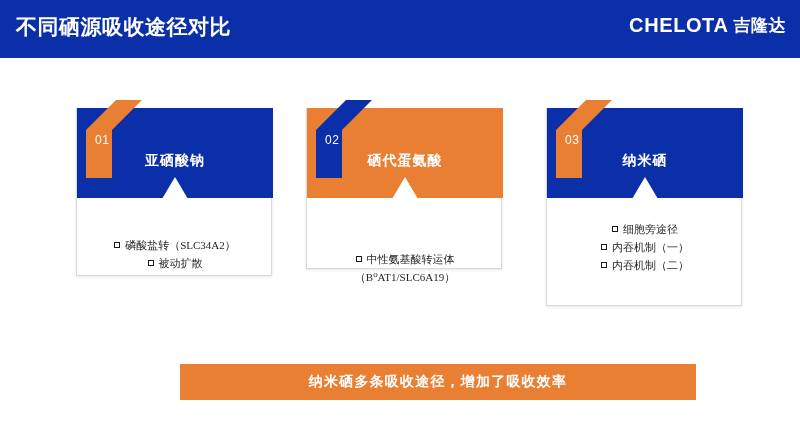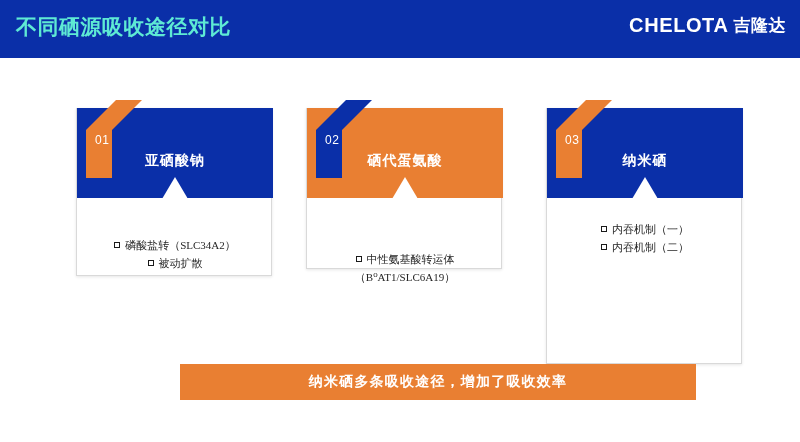--- a/index.html
+++ b/index.html
@@ -23,21 +23,21 @@
     width: 800px;
     height: 58px;
     background: #0a2fa8;
   }
   .header-title {
     position: absolute;
     left: 16px;
     top: 13px;
     font-size: 21px;
     font-weight: bold;
-    color: #5eead4;
+    color: #ffffff;
     letter-spacing: 0.5px;
     white-space: nowrap;
   }
   .header-logo {
     position: absolute;
     right: 14px;
     top: 14px;
     display: flex;
     align-items: center;
     gap: 5px;
@@ -78,21 +78,21 @@
     top: 0;
     width: 196px;
     background: #ffffff;
     border: 1px solid #d9d9d9;
     border-top: none;
     box-shadow: 0 1px 3px rgba(0,0,0,0.10);
     box-sizing: border-box;
   }
   .card-1 .card-body { height: 168px; }
   .card-2 .card-body { height: 161px; }
-  .card-3 .card-body { height: 256px; }
+  .card-3 .card-body { height: 198px; }
 
   .card-head {
     position: absolute;
     left: 0;
     top: 0;
     width: 196px;
     height: 90px;
     overflow: hidden;
   }
   .card-head-fill {
@@ -271,20 +271,23 @@
 
   <div class="card card-3">
     <div class="card-body">
       <div class="card-head">
         <div class="card-head-fill head-blue"></div>
         <div class="notch"></div>
       </div>
       <div class="card-title">纳米硒</div>
       <ul class="bullets">
         <li class="bullet">
+          <span class="box"></span><span>细胞旁途径</span>
+        </li>
+        <li class="bullet">
           <span class="box"></span><span>内吞机制（一）</span>
         </li>
         <li class="bullet">
           <span class="box"></span><span>内吞机制（二）</span>
         </li>
       </ul>
     </div>
     <div class="ribbon">
       <svg width="56" height="78" viewBox="0 0 56 78">
         <polygon points="0,30 30,0 56,0 26,30 26,78 0,78" fill="#e97f32"></polygon>

